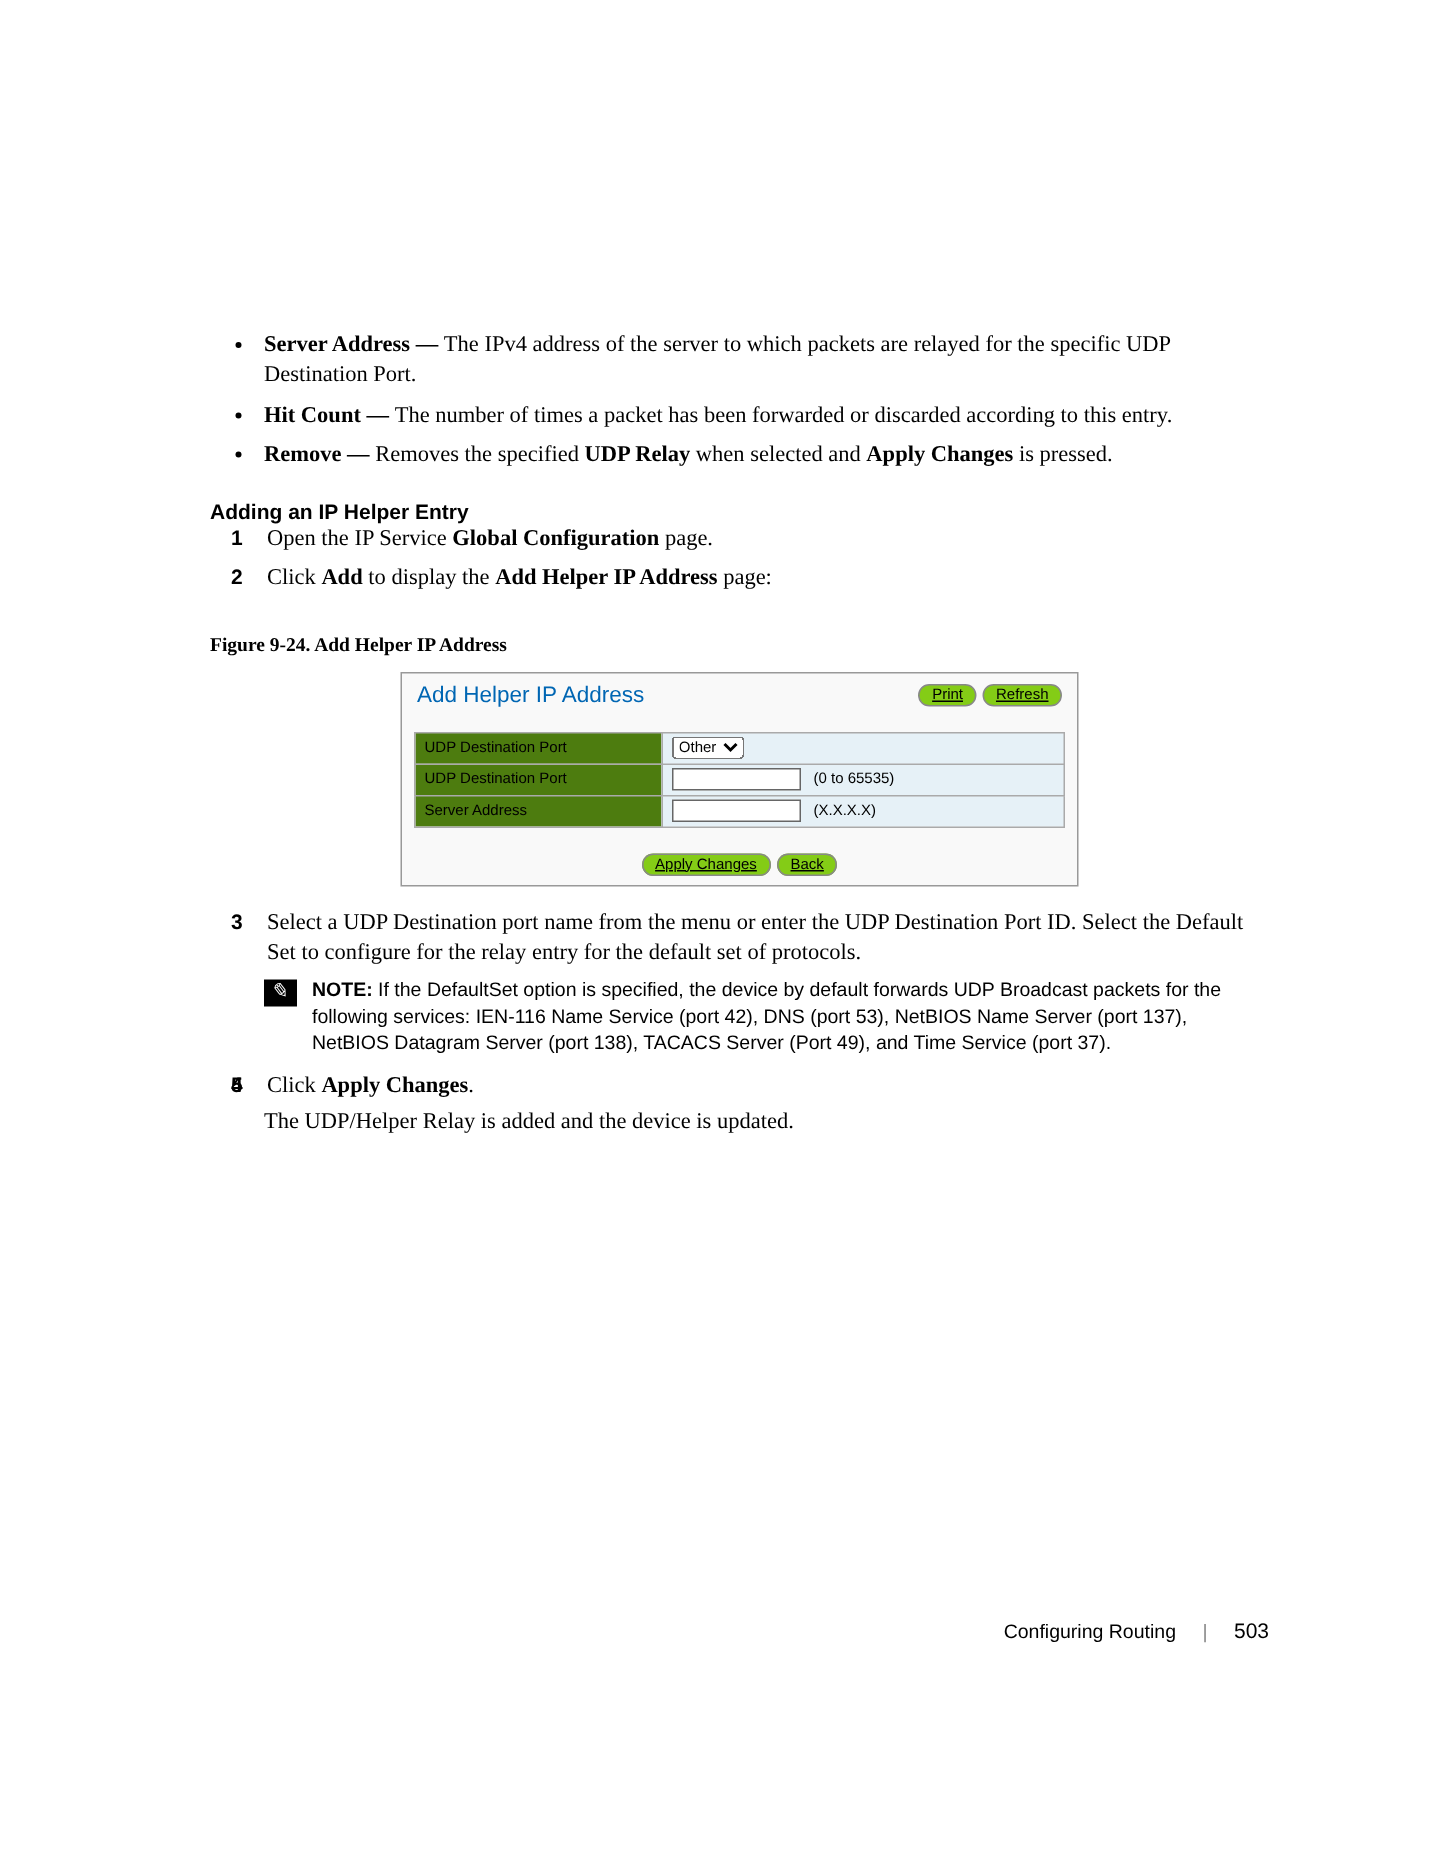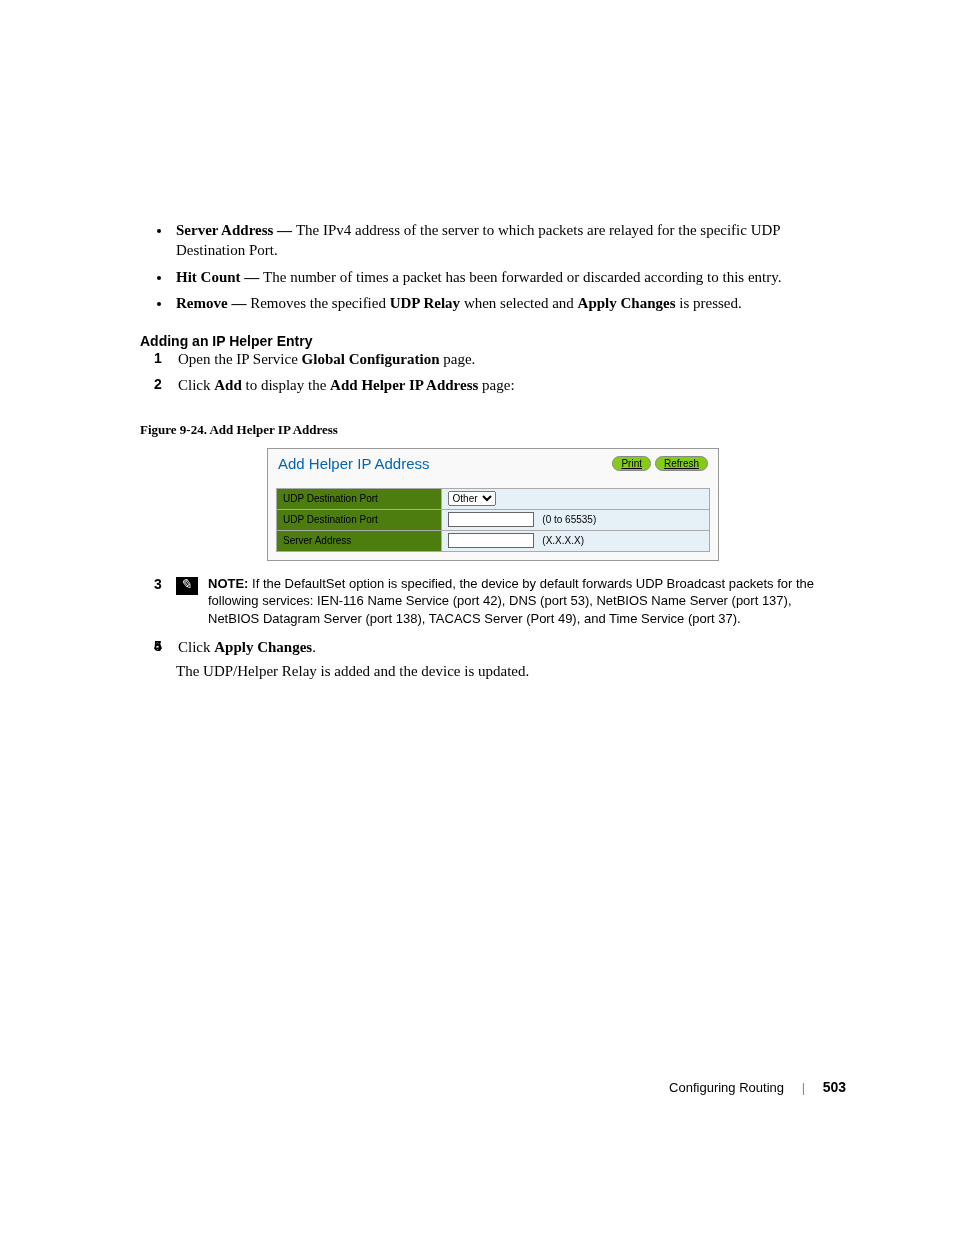--- a/index.html
+++ b/index.html
@@ -167,21 +167,21 @@
     position: absolute;
     bottom: 140px;
     right: 108px;
     font-family: Arial, Helvetica, sans-serif;
     font-size: 13px;
   }
   .footer .sep {
     color: #888;
     margin: 0 14px;
   }
-  .footer .pg { font-weight: bold; font-size: 14px; }
+  .footer .pg { font-weight: normal; font-size: 14px; }
 </style>
 </head>
 <body>
 
 <div class="page">
 
   <ul class="bullets">
     <li>
       <span class="bold">Server Address — </span><span>The IPv4 address of the server to which packets are relayed for the specific UDP Destination Port.</span>
     </li>
@@ -235,24 +235,29 @@
         <tr>
           <td>Server Address</td>
           <td class="inputcell">
             <input class="txtbox" style="">
             <span class="range">(X.X.X.X)</span>
           </td>
         </tr>
       </tbody>
         </table>
     </div>
+    <div class="btnrow">
+      <span class="pillbtn">Apply Changes</span>
+      <span class="pillbtn">Back</span>
+    </div>
   </div>
 
   <ol class="numlist" start="3">
     <li><span class="num">3</span>
+      <span>Select a UDP Destination port name from the menu or enter the UDP Destination Port ID. Select the Default Set to configure for the relay entry for the default set of protocols.</span>
     </li>
   </ol>
 
   <div class="note-block">
     <div class="note-icon"></div>
     <div class="note-text">
       <span class="nb">NOTE:</span><span> If the DefaultSet option is specified, the device by default forwards UDP Broadcast packets for the following services: IEN-116 Name Service (port 42), DNS (port 53), NetBIOS Name Server (port 137), NetBIOS Datagram Server (port 138), TACACS Server (Port 49), and Time Service (port 37).</span>
     </div>
   </div>
 

